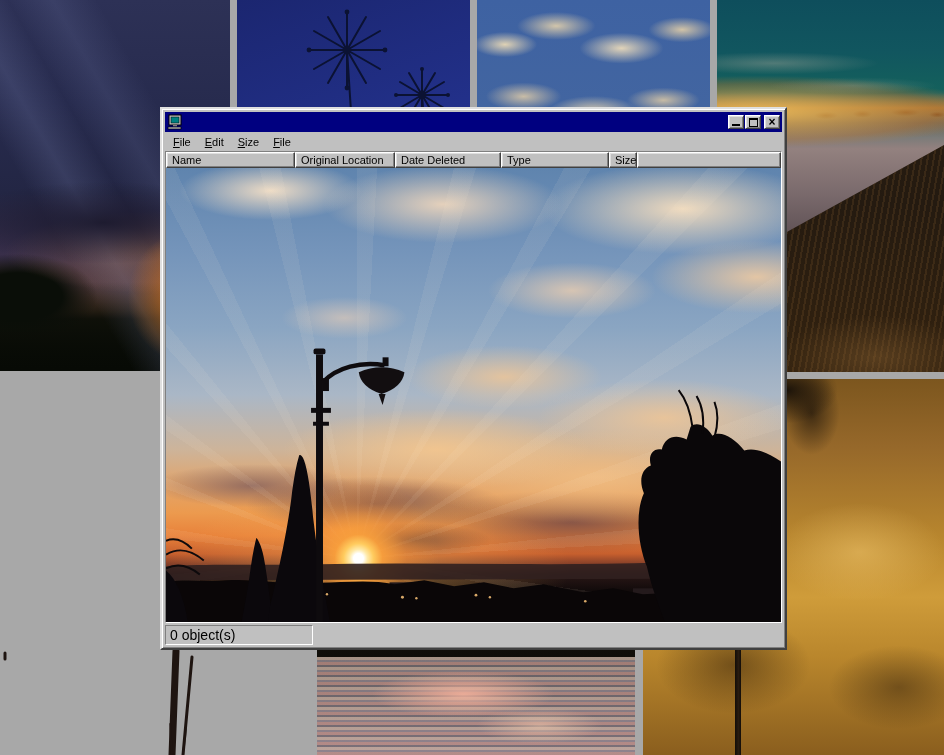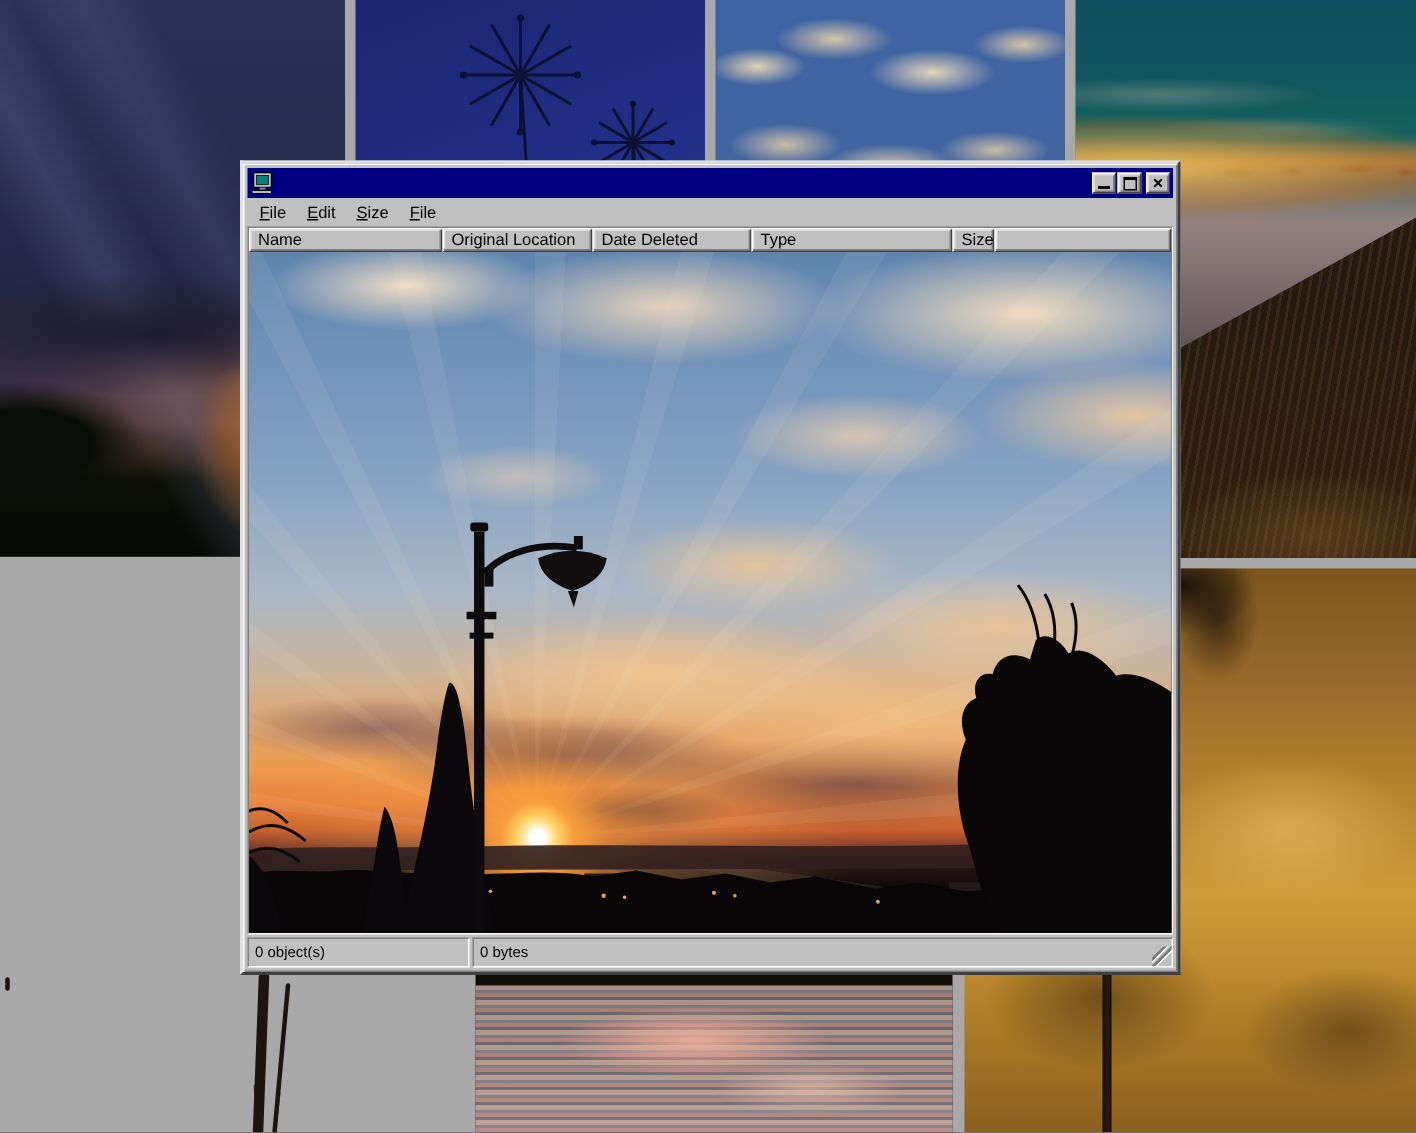--- a/index.html
+++ b/index.html
@@ -91,21 +91,21 @@
   .glyph-x{font-size:12px;line-height:11px;font-weight:bold;color:#000;display:block;margin:0 auto 0;}
   .menubar{height:19px;display:flex;align-items:center;padding:0 1px;flex:none;}
   .menu-item{font-size:11px;color:#000;padding:2px 7px;}
   .menu-item::first-letter{text-decoration:underline;}
   .listwrap{flex:1;display:flex;flex-direction:column;border:1px solid;border-color:#808080 #fff #fff #808080;min-height:0;}
   .header{height:16px;display:flex;flex:none;background:#c0c0c0;}
   .hcell{font-size:11px;color:#000;background:#c0c0c0;border:1px solid;border-color:#fff #404040 #404040 #fff;
     box-shadow:inset -1px -1px 0 #808080, inset 1px 1px 0 #dfdfdf;
     padding:1px 5px 0 5px;box-sizing:border-box;white-space:nowrap;overflow:hidden;}
   .col-name{width:129px;}  .col-orig{width:100px;}  .col-date{width:106px;}
-  .col-type{width:134px;}  .col-size{width:28px;text-align:right;}
+  .col-type{width:108px;}  .col-size{width:28px;text-align:right;}
   .col-fill{flex:1;}
   .viewport{flex:1;position:relative;overflow:hidden;background:#000;}
 
   
   .photo-bg{position:absolute;inset:0;background:
     radial-gradient(circle at 31.3% 86%, #ffffff 0 5px, #ffeaa9 9px, #ffcb5e 15px, rgba(250,160,60,.9) 24px, rgba(244,142,52,.38) 48px, rgba(244,142,52,0) 80px),
     radial-gradient(ellipse 280px 110px at 33% 88%, rgba(255,190,92,.45), rgba(255,190,92,0) 72%),
     repeating-conic-gradient(from 215deg at 31% 86%, rgba(255,238,214,0) 0deg 5deg, rgba(255,238,216,.07) 5deg 8deg, rgba(255,238,214,0) 8deg 14deg),
     radial-gradient(ellipse 130px 42px at 17% 5%, rgba(245,224,198,.95), rgba(245,224,198,0) 70%),
     radial-gradient(ellipse 170px 55px at 45% 8%, rgba(242,216,188,.9), rgba(242,216,188,0) 70%),
@@ -119,21 +119,21 @@
     radial-gradient(ellipse 260px 68px at 70% 68%, rgba(242,190,130,.85), rgba(242,190,130,0) 70%),
     radial-gradient(ellipse 180px 38px at 34% 74%, rgba(88,62,78,.75), rgba(88,62,78,0) 72%),
     radial-gradient(ellipse 220px 44px at 66% 78%, rgba(94,60,70,.7), rgba(94,60,70,0) 72%),
     radial-gradient(ellipse 140px 30px at 14% 70%, rgba(98,72,88,.6), rgba(98,72,88,0) 72%),
     radial-gradient(ellipse 110px 24px at 40% 82%, rgba(72,44,52,.8), rgba(72,44,52,0) 72%),
     linear-gradient(to bottom, #5f84ae 0%, #7494ba 18%, #8aa5c2 35%, #aab7c6 50%, #cdb49a 62%, #e2a46a 70%, #ec9a4e 76%, #e8813a 81%, #c65f2e 85%, #7e3c28 87.5%, #2a1716 89.5%, #120b0b 93%, #0a0606 100%);}
   .sil{position:absolute;inset:0;width:100%;height:100%;}
 
   .statusbar{height:20px;flex:none;display:flex;gap:2px;padding-top:2px;}
   .spanel{background:#c0c0c0;border:1px solid;border-color:#808080 #fff #fff #808080;
-    font-size:10px;color:#000;display:flex;align-items:center;padding:0 4px;box-sizing:border-box;position:relative;text-align:right;}
+    font-size:14px;color:#000;display:flex;align-items:center;padding:0 4px;box-sizing:border-box;position:relative;text-align:right;}
   .spanel.p1{width:148px;flex:none;}
   .spanel.p2{flex:1;}
   .grip{position:absolute;right:0;bottom:0;width:13px;height:13px;
     background:linear-gradient(135deg, rgba(0,0,0,0) 0 5px, #808080 5px 7px, #fff 7px 8px, rgba(0,0,0,0) 8px 9px, #808080 9px 11px, #fff 11px 12px, rgba(0,0,0,0) 12px);}
 </style>
 </head>
 <body>
 
 <div class="screen">
 
@@ -279,20 +279,16 @@
             <path d="M530 262 C528 246 524 234 516 224 M540 268 C542 252 540 240 534 230 M552 272 C556 258 556 246 552 236"></path>
           </g>
         </svg>
       </div>
     </div>
 
     <div class="statusbar">
       <div class="spanel p1">
         <span>0 object(s)</span>
       </div>
-      <div class="spanel p2">
-        <span>0 bytes</span>
-        <div class="grip"></div>
-      </div>
     </div>
 
   </div>
 </div>
 
 </body></html>

